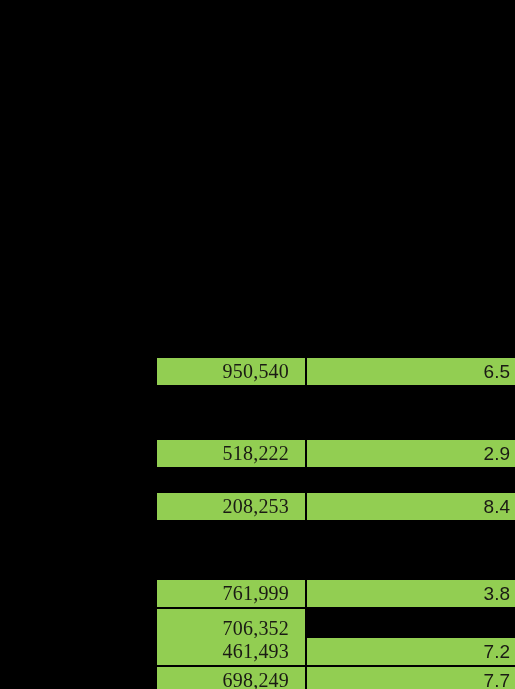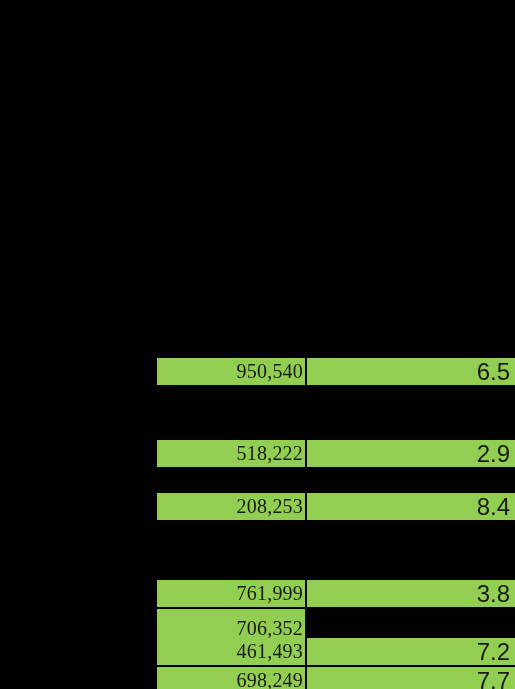--- a/index.html
+++ b/index.html
@@ -40,32 +40,32 @@
     color: #1a1a14;
     display: flex;
     align-items: center;
     justify-content: flex-end;
     overflow: hidden;
     white-space: nowrap;
   }
 
   .cell-count {
     width: 148px;
-    padding-right: 2px;
+    padding-right: 16px;
     font-family: "Liberation Serif", serif;
     font-size: 20px;
     letter-spacing: 0.2px;
   }
 
   .cell-rate {
     width: 208px;
     padding-right: 5px;
     margin-left: 2px;
     font-family: "Liberation Sans", sans-serif;
-    font-size: 24px;
+    font-size: 19px;
     font-weight: 400;
   }
 </style>
 </head>
 <body>
 
 <div id="canvas">
   <div id="table-root">
       <div class="row" style="left: 157px; top: 358px; width: 358px; height: 27px;">
         <div class="cell cell-count">950,540</div>

